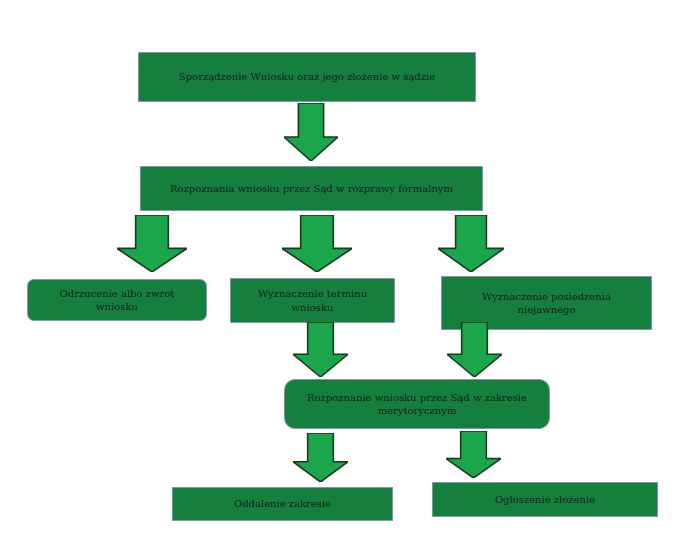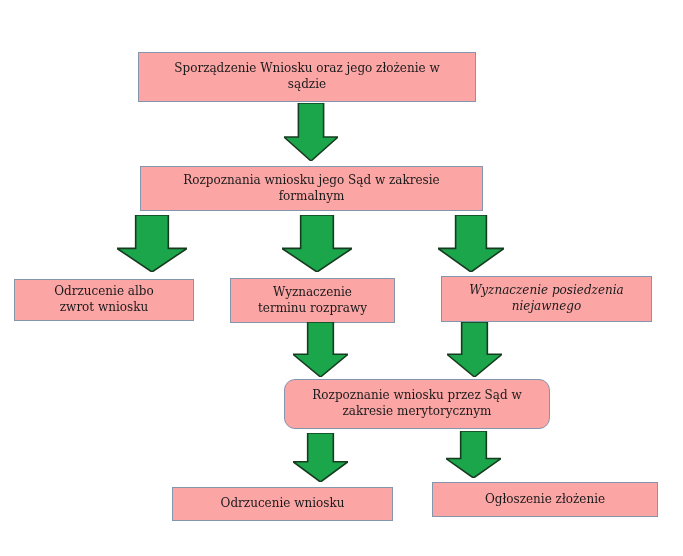--- a/index.html
+++ b/index.html
@@ -12,27 +12,27 @@
     width: 683px;
     height: 556px;
     background: #ffffff;
     font-family: "DejaVu Serif", "Liberation Serif", serif;
     overflow: hidden;
   }
   .flow-box {
     position: absolute;
     box-sizing: border-box;
     border: 1px solid #8496ad;
-    background: #fca5a5;
+    background: #15803d;
     display: flex;
     align-items: center;
     justify-content: center;
     text-align: center;
     color: #1a1a1a;
-    font-size: 12px;
+    font-size: 10px;
     line-height: 1.32;
     padding: 2px 20px;
   }
   .flow-box .box-label {
     display: inline-block;
   }
   
   .n3 .box-label { max-width: 126px; }
   .arrow {
     position: absolute;
@@ -45,23 +45,23 @@
   }
   .arrow polygon {
     fill: #1ca64c;
     stroke: #163c20;
     stroke-width: 1.6;
     stroke-linejoin: miter;
   }
   
   .n1 { left: 138px; top: 52px;  width: 338px; height: 50px; }
   .n2 { left: 140px; top: 166px; width: 343px; height: 45px; }
-  .n3 { left: 14px;  top: 279px; width: 180px; height: 42px; }
+  .n3 { left: 27px;  top: 279px; width: 180px; height: 42px; border-radius: 7px; }
   .n4 { left: 230px; top: 278px; width: 165px; height: 45px; }
-  .n5 { left: 441px; top: 276px; width: 211px; height: 46px; font-style: italic; }
+  .n5 { left: 441px; top: 276px; width: 211px; height: 54px; }
   .n6 { left: 284px; top: 379px; width: 266px; height: 50px; border-radius: 11px; }
   .n7 { left: 172px; top: 487px; width: 221px; height: 34px; }
   .n8 { left: 432px; top: 482px; width: 226px; height: 35px; }
   
   .a1 { left: 284px; top: 103px; width: 54px; height: 58px; }
   .a2 { left: 117px; top: 215px; width: 70px; height: 57px; }
   .a3 { left: 282px; top: 215px; width: 70px; height: 57px; }
   .a4 { left: 438px; top: 215px; width: 66px; height: 57px; }
   .a5 { left: 293px; top: 322px; width: 55px; height: 55px; }
   .a6 { left: 447px; top: 322px; width: 55px; height: 55px; }
@@ -77,21 +77,21 @@
     <span class="box-label">Sporządzenie Wniosku oraz jego złożenie w sądzie</span>
   </div>
 
   <span class="arrow a1">
     <svg viewBox="0 0 60 58" preserveAspectRatio="none" aria-hidden="true">
       <polygon points="16,0 44,0 44,34 60,34 30,58 0,34 16,34" vector-effect="non-scaling-stroke"></polygon>
     </svg>
   </span>
 
   <div class="flow-box n2">
-    <span class="box-label">Rozpoznania wniosku jego Sąd w zakresie formalnym</span>
+    <span class="box-label">Rozpoznania wniosku przez Sąd w rozprawy formalnym</span>
   </div>
 
   <span class="arrow a2">
     <svg viewBox="0 0 60 58" preserveAspectRatio="none" aria-hidden="true">
       <polygon points="16,0 44,0 44,34 60,34 30,58 0,34 16,34" vector-effect="non-scaling-stroke"></polygon>
     </svg>
   </span>
   <span class="arrow a3">
     <svg viewBox="0 0 60 58" preserveAspectRatio="none" aria-hidden="true">
       <polygon points="16,0 44,0 44,34 60,34 30,58 0,34 16,34" vector-effect="non-scaling-stroke"></polygon>
@@ -100,21 +100,21 @@
   <span class="arrow a4">
     <svg viewBox="0 0 60 58" preserveAspectRatio="none" aria-hidden="true">
       <polygon points="16,0 44,0 44,34 60,34 30,58 0,34 16,34" vector-effect="non-scaling-stroke"></polygon>
     </svg>
   </span>
 
   <div class="flow-box n3">
     <span class="box-label">Odrzucenie albo zwrot wniosku</span>
   </div>
   <div class="flow-box n4">
-    <span class="box-label">Wyznaczenie terminu rozprawy</span>
+    <span class="box-label">Wyznaczenie terminu wniosku</span>
   </div>
   <div class="flow-box n5">
     <span class="box-label">Wyznaczenie posiedzenia niejawnego</span>
   </div>
 
   <span class="arrow a5">
     <svg viewBox="0 0 60 58" preserveAspectRatio="none" aria-hidden="true">
       <polygon points="16,0 44,0 44,34 60,34 30,58 0,34 16,34" vector-effect="non-scaling-stroke"></polygon>
     </svg>
   </span>
@@ -133,19 +133,19 @@
       <polygon points="16,0 44,0 44,34 60,34 30,58 0,34 16,34" vector-effect="non-scaling-stroke"></polygon>
     </svg>
   </span>
   <span class="arrow a8">
     <svg viewBox="0 0 60 58" preserveAspectRatio="none" aria-hidden="true">
       <polygon points="16,0 44,0 44,34 60,34 30,58 0,34 16,34" vector-effect="non-scaling-stroke"></polygon>
     </svg>
   </span>
 
   <div class="flow-box n7">
-    <span class="box-label">Odrzucenie wniosku</span>
+    <span class="box-label">Oddalenie zakresie</span>
   </div>
   <div class="flow-box n8">
     <span class="box-label">Ogłoszenie złożenie</span>
   </div>
 
 </div>
 
 </body></html>

